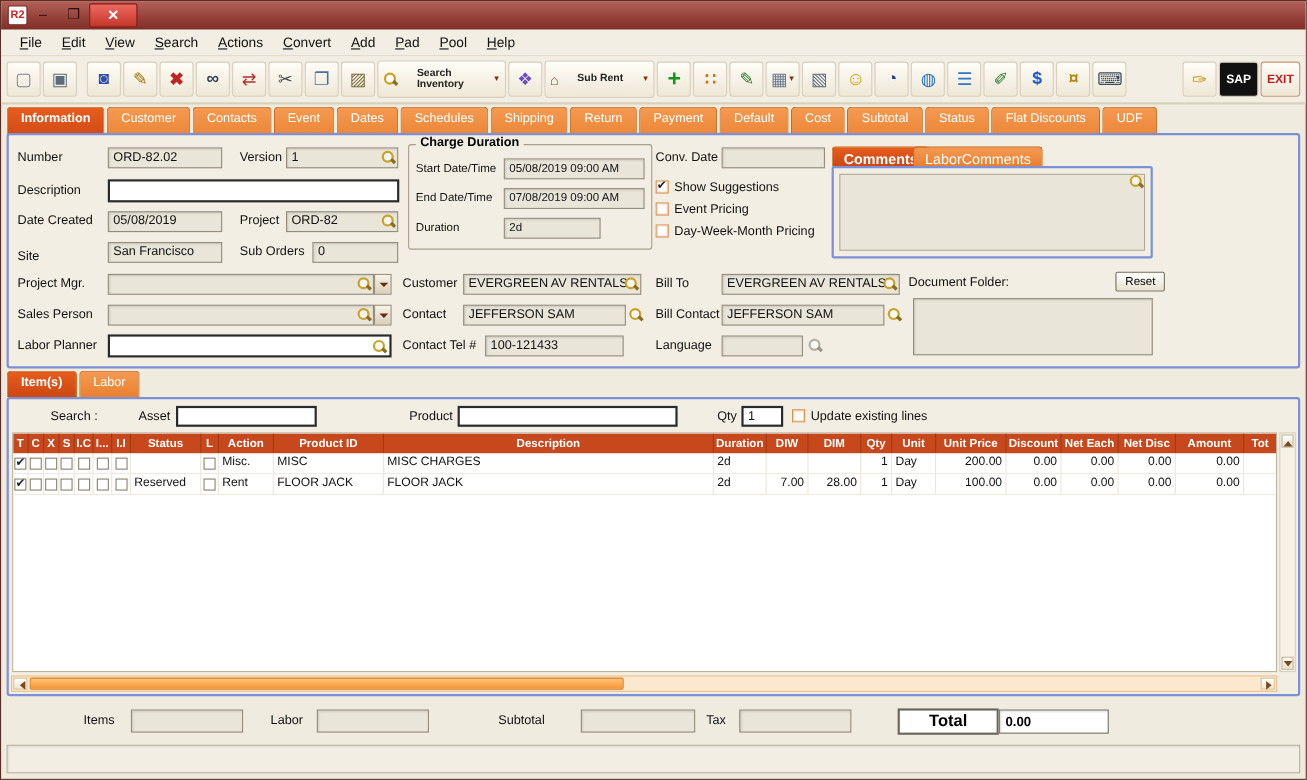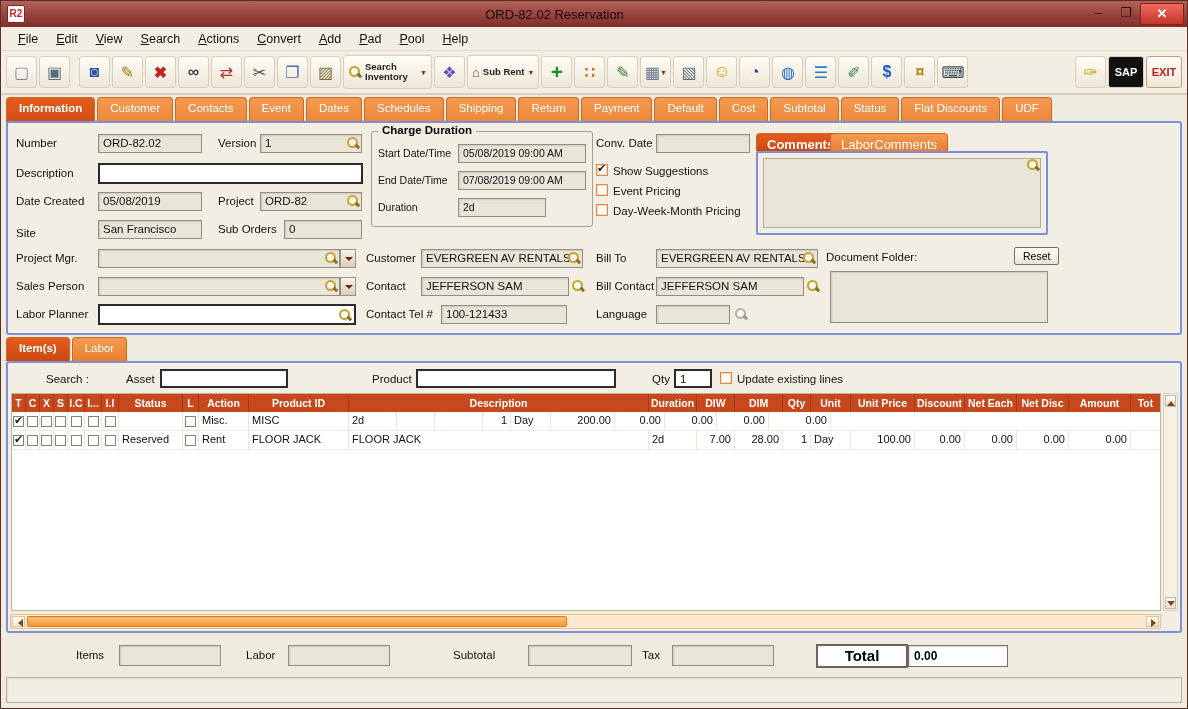--- a/index.html
+++ b/index.html
@@ -14,21 +14,21 @@
   .wbtn.close { width:44px; height:22px; background:linear-gradient(#ef6a5e,#c5352c); border:1px solid #8e1d18; border-radius:2px; color:#fff; font-weight:bold; line-height:20px; }
 
   
   .menubar { height:24px; background:#f2eee3; display:flex; align-items:center; padding-left:8px; border-bottom:1px solid #e2dbc9; }
   .mi { font-size:12.5px; color:#111; padding:2px 9px; }
   .mi::first-letter { text-decoration:underline; }
 
   
   .toolbar { height:44px; background:#f2eee3; display:flex; align-items:center; padding:2px 4px; border-bottom:2px solid #d8d0bd; }
   .tb { width:31px; height:32px; border:1px solid #d8cfbc; border-radius:3px; background:linear-gradient(#fffdf8,#eee7d6); display:flex; align-items:center; justify-content:center; margin:0 1px; font-size:16px; }
-  .tb-wide { width:auto; padding:16px 4px; gap:3px; font-size:10px; color:#222; }
+  .tb-wide { width:auto; padding:16px 4px; gap:17px; font-size:10px; color:#222; }
   .tb-wide .cap { font-size:9.5px; line-height:10px; font-weight:bold; max-width:52px; }
   .sep { width:7px; }
   .dd-mini { font-size:7px; color:#7a2f10; }
   .i0{color:#7a8699} .i1{color:#5a6b7a} .i2{color:#2f4fae} .i3{color:#a5720a} .i4{color:#c42222;font-weight:bold} .i5{color:#37424e;font-weight:bold}
   .i6{color:#b03030} .i7{color:#444} .i8{color:#4a6fae} .i9{color:#7a6a3a} .i10{color:#6a4fc0} .i11{color:#169422;font-weight:bold;font-size:21px}
   .i12{color:#d07010;font-weight:bold} .i13{color:#2e7d32} .i14{color:#6b7b8c} .i15{color:#5d6f80} .i16{color:#d39e00;font-size:17px} .i17{color:#28418f}
   .i18{color:#1f6fc4} .i19{color:#2c77c9} .i20{color:#2e7d32} .i21{color:#1f56c9;font-weight:bold} .i22{color:#b8860b;font-weight:bold} .i23{color:#3c4b5c} .i24{color:#c9a020;font-size:17px}
   .tb.sap { background:#111; color:#fff; font-weight:bold; font-size:11px; width:36px; }
   .tb.exit { color:#c41e1e; font-weight:bold; font-size:11px; width:36px; border-color:#c97; }
 
@@ -100,21 +100,20 @@
   .summary .lbl { top:7px; }
   .totalbox { position:absolute; top:2px; width:92px; height:24px; background:#fff; border:2px solid #6b665a; text-align:center; font-weight:bold; font-size:15px; line-height:20px; }
   .totalval { position:absolute; top:3px; height:22px; width:100px; background:#fff; border:1px solid #77705e; box-shadow:inset 1px 1px 2px rgba(0,0,0,.15); font-size:12px; font-weight:bold; padding:3px 5px; }
   .statusbar { position:absolute; top:676px; left:5px; right:5px; height:26px; background:#f2eee3; border:1px solid #b9b09c; box-shadow:inset 1px 1px 2px rgba(0,0,0,.08); }
 </style>
 </head>
 <body>
 
 <div class="titlebar">
   <div class="appicon">R2</div>
-  <div class="title">ORD-82.02 Reservation</div>
   <div class="wbtn">–</div>
   <div class="wbtn">❐</div>
   <div class="wbtn close">✕</div>
 </div>
 
 <div class="menubar">
   <span class="mi">File</span>
   <span class="mi">Edit</span>
   <span class="mi">View</span>
   <span class="mi">Search</span>
@@ -393,20 +392,21 @@
         </span>
       <span class="td w6 cc">
           <span class="cb" data-checked="false"></span>
         </span>
       <span class="td w7"></span>
       <span class="td w8 cc">
           <span class="cb" data-checked="false"></span>
         </span>
       <span class="td w9">Misc.</span>
       <span class="td w10">MISC</span>
+      <span class="td w11">MISC CHARGES</span>
       <span class="td w12">2d</span>
       <span class="td w13 num"></span>
       <span class="td w14 num"></span>
       <span class="td w15 num">1</span>
       <span class="td w16">Day</span>
       <span class="td w17 num">200.00</span>
       <span class="td w18 num">0.00</span>
       <span class="td w19 num">0.00</span>
       <span class="td w20 num">0.00</span>
       <span class="td w21 num">0.00</span>

